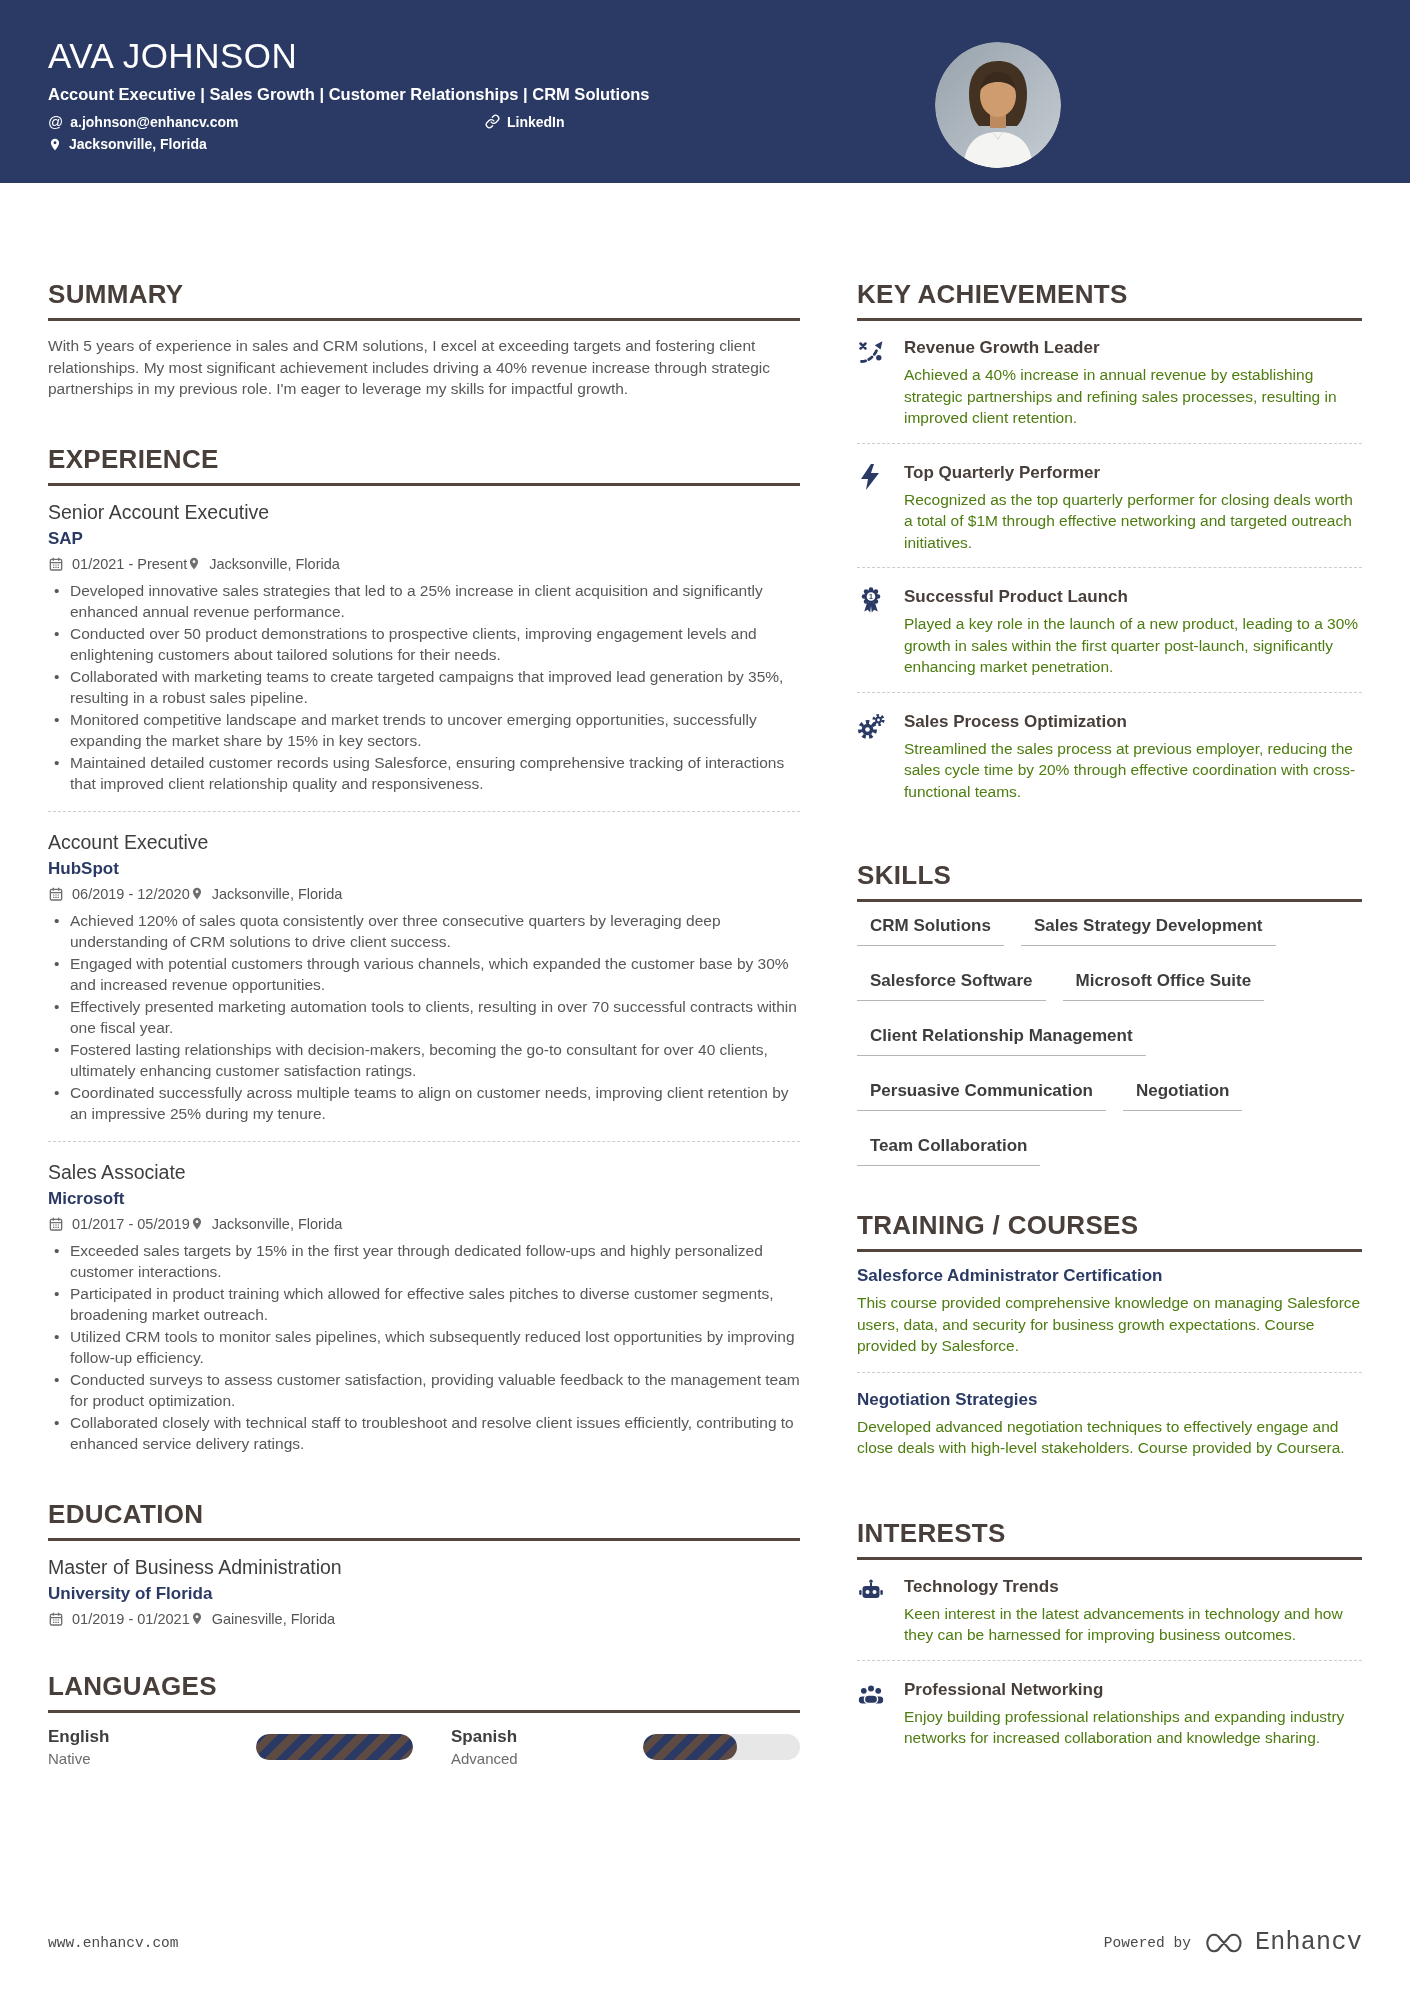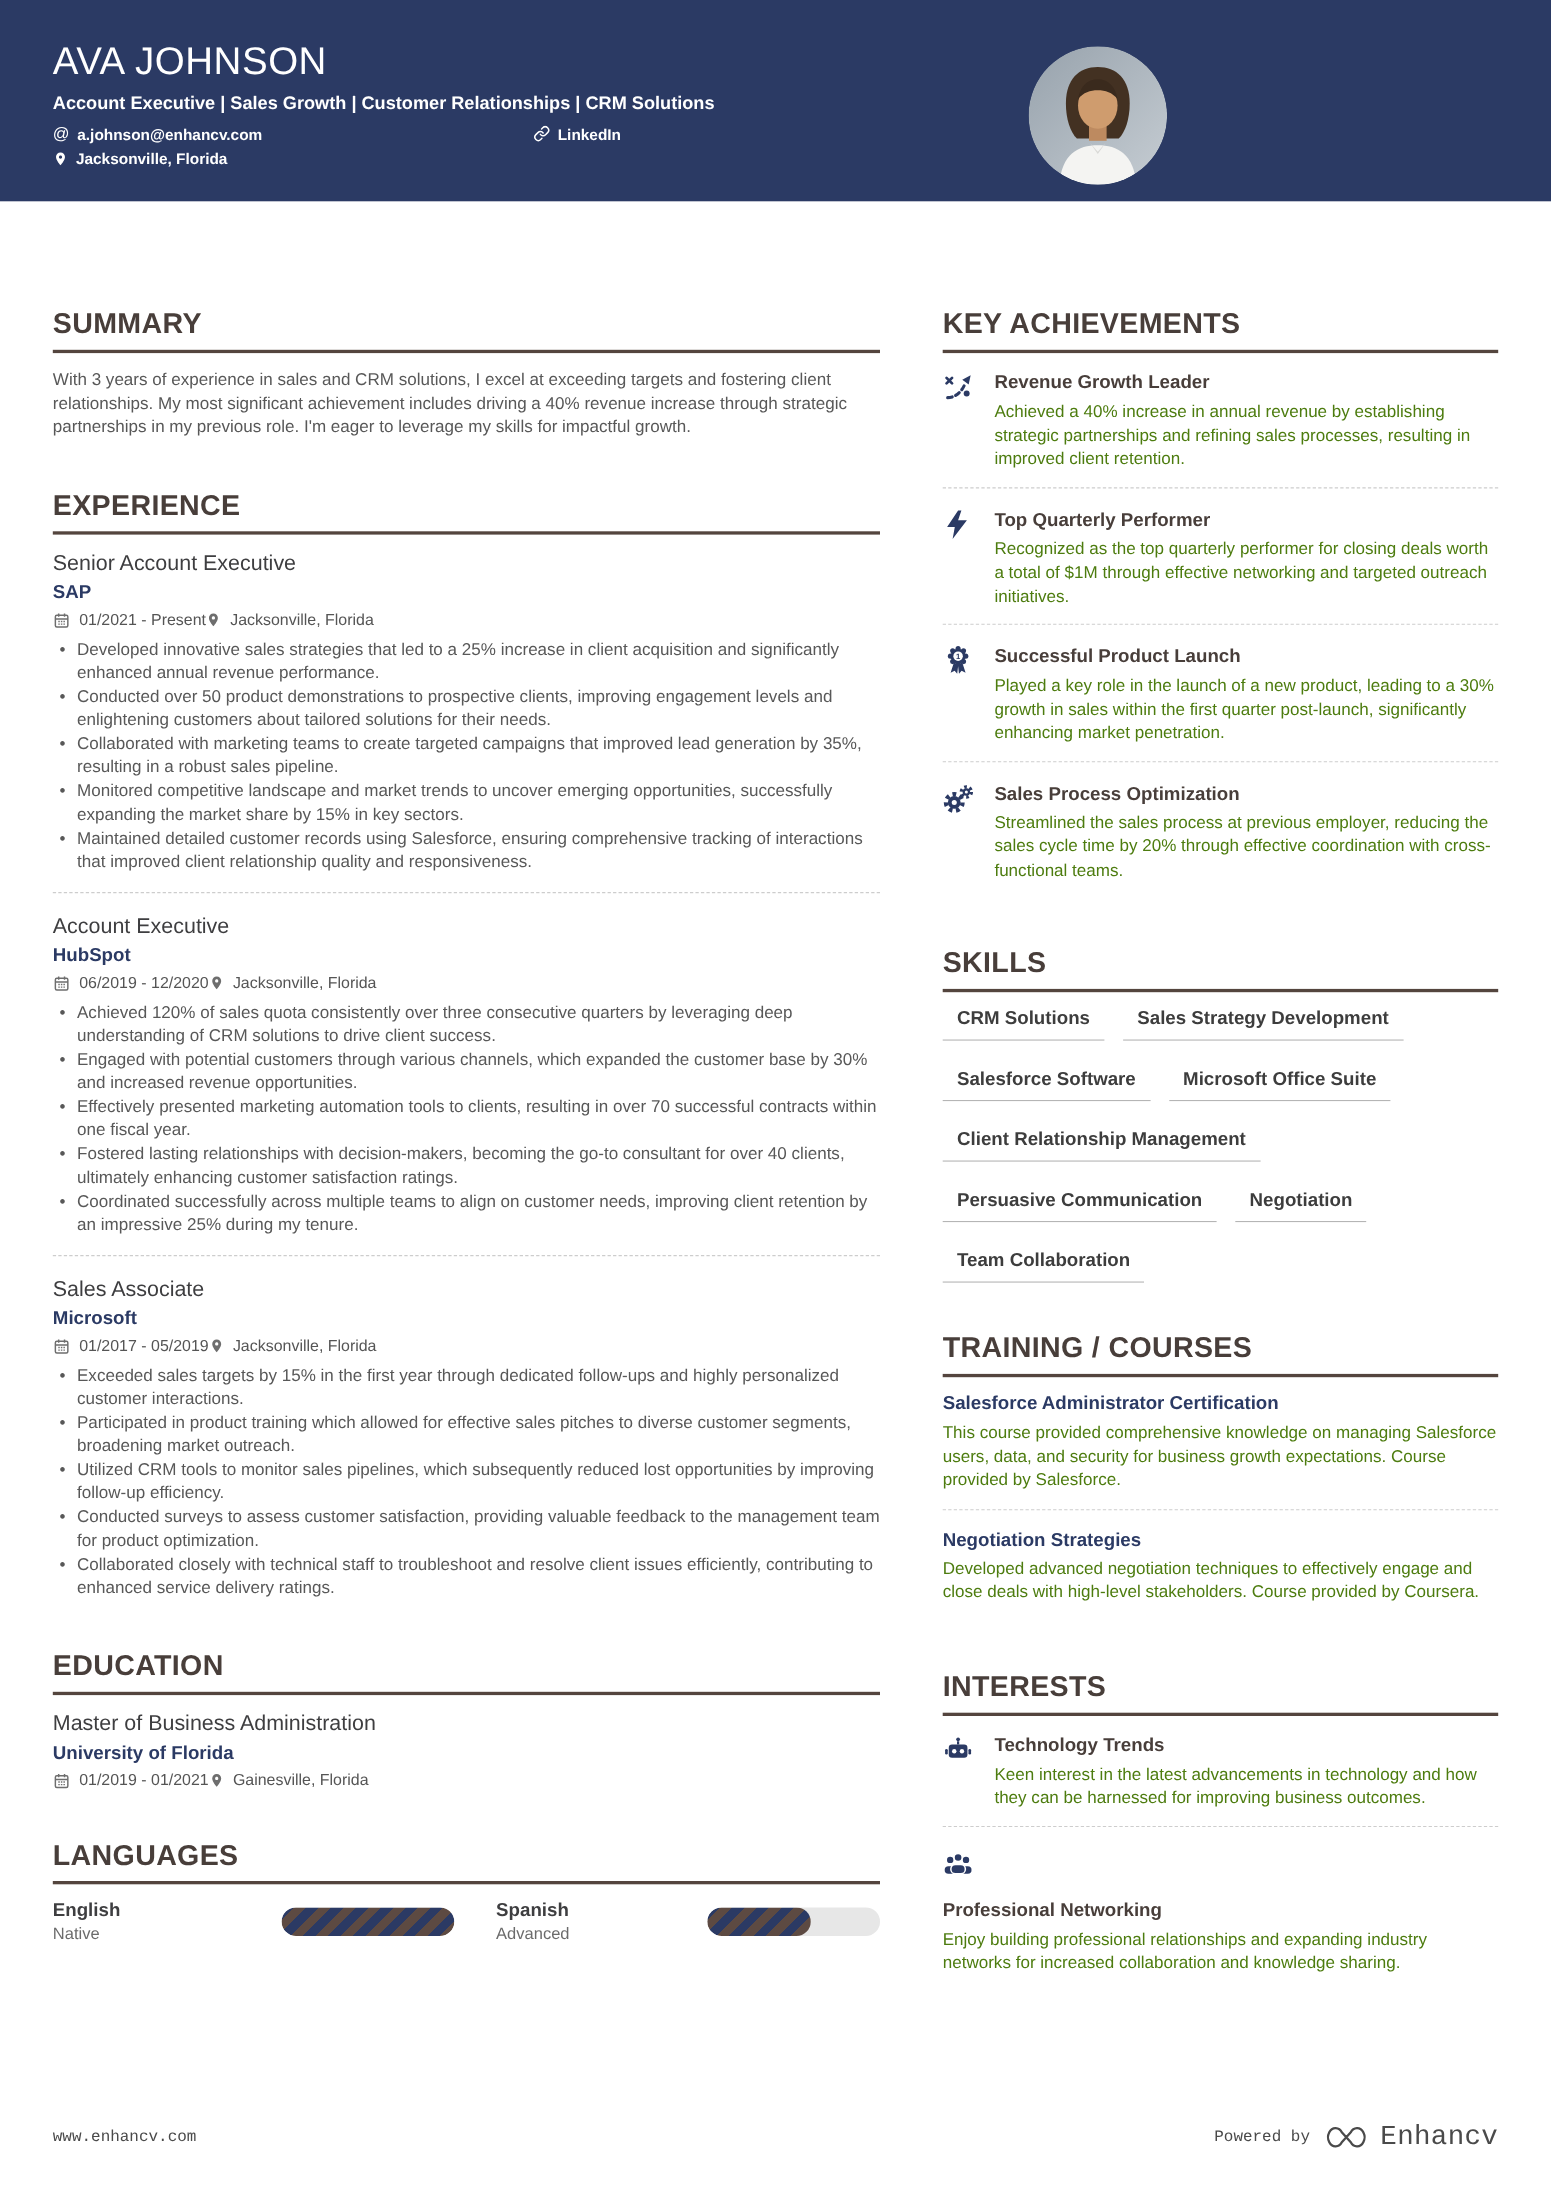--- a/index.html
+++ b/index.html
@@ -69,21 +69,21 @@
   .skill-tag {
     font-size:17px; font-weight:700; color:#3d3d3d;
     padding:0 13px 9px 13px; border-bottom:1.5px solid #b5b5b5; white-space:nowrap;
   }
   
   .course { padding-bottom:15px; }
   .course + .course { border-top:1px dashed #cdcdcd; padding-top:17px; }
   .course-title { font-size:17px; font-weight:700; color:#2b3a64; margin-bottom:6px; }
   
   .int-item { display:flex; gap:17px; padding:2px 0 14px 0; }
-  .int-item + .int-item { border-top:1px dashed #cdcdcd; padding-top:18px;flex-direction:column; }
+  .int-item + .int-item { border-top:1px dashed #cdcdcd; padding-top:18px; }
   
   .footer {
     position:absolute; left:48px; right:48px; bottom:38px;
     display:flex; justify-content:space-between; align-items:center;font-family:Liberation Mono, monospace;
   }
   .site-link { font-size:14.5px; color:#4a4a4a; }
   .powered { display:flex; align-items:center; gap:12px; }
   .powered-label { font-size:14.5px; color:#4a4a4a; }
   .brand-name { font-size:25px; color:#4a4a4a; letter-spacing:.3px; }
   .icon-svg { display:block; }
@@ -140,21 +140,21 @@
     </svg>
   </div>
 </header>
 
 <main class="main">
 
   <div class="col-left">
 
     <section class="section">
       <h2 class="sec-heading">SUMMARY</h2>
-      <p class="body-text">With 3 years of experience in sales and CRM solutions, I excel at exceeding targets and fostering client relationships. My most significant achievement includes driving a 40% revenue increase through strategic partnerships in my previous role. I'm eager to leverage my skills for impactful growth.</p>
+      <p class="body-text">With 5 years of experience in sales and CRM solutions, I excel at exceeding targets and fostering client relationships. My most significant achievement includes driving a 40% revenue increase through strategic partnerships in my previous role. I'm eager to leverage my skills for impactful growth.</p>
     </section>
 
     <section class="section">
       <h2 class="sec-heading">EXPERIENCE</h2>
 
       <div class="job">
         <div class="job-title">Senior Account Executive</div>
         <div class="org-name">SAP</div>
         <div class="meta-row">
           <span class="meta">

